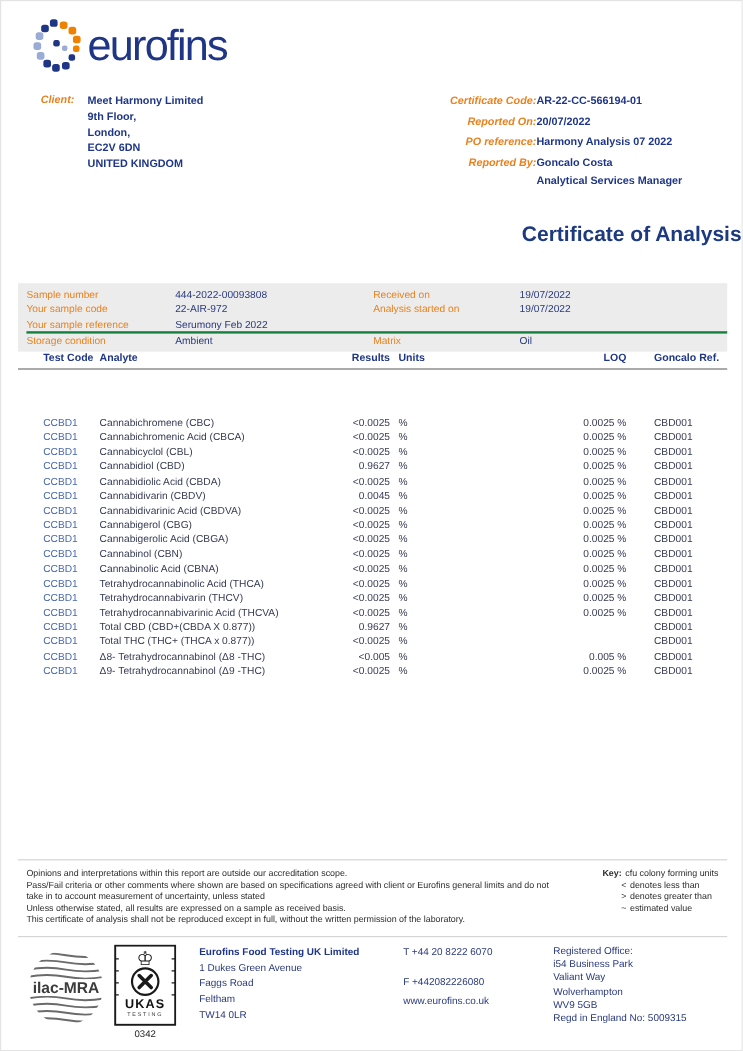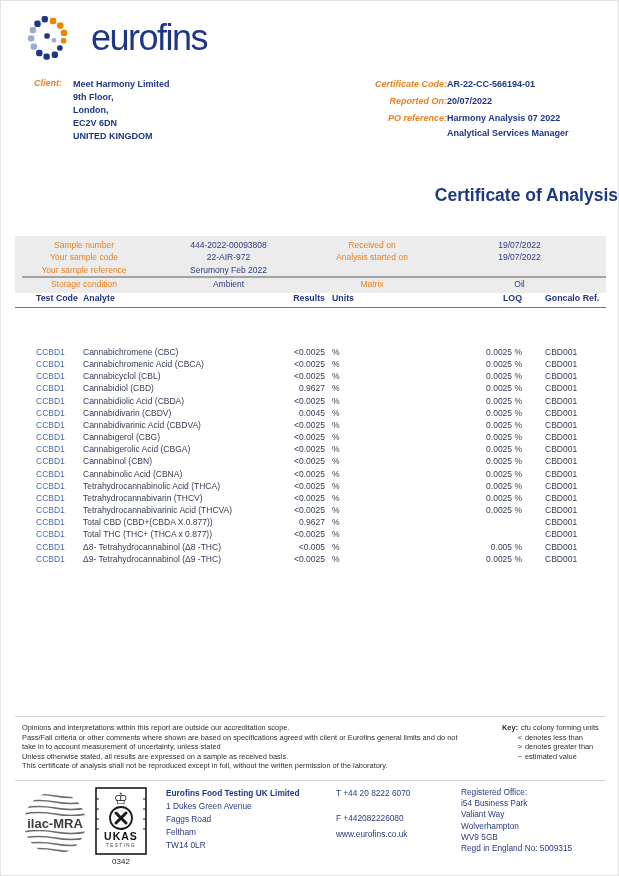--- a/index.html
+++ b/index.html
@@ -2,42 +2,42 @@
 <html><head>
 <meta charset="utf-8">
 <style>
   html,body{margin:0;padding:0;}
   body{width:619px;height:876px;background:#fff;font-family:"Liberation Sans",sans-serif;position:relative;overflow:hidden;}
   .page{position:absolute;inset:0;border:1px solid #e3e3e3;box-sizing:border-box;background:#fff;}
 
   
   .logo{position:absolute;left:26px;top:12px;display:flex;align-items:center;}
   .logo-mark{width:42px;height:48px;}
-  .logo-word{font-size:36px;color:#1f3687;letter-spacing:-1.5px;margin-left:22px;margin-top:2px;}
+  .logo-word{font-size:36px;color:#1f3687;letter-spacing:-1.5px;margin-left:4px;margin-top:2px;}
 
   
   .client{position:absolute;left:33px;top:77px;display:flex;font-size:9px;font-weight:bold;}
   .client-label{color:#e8821f;font-style:italic;width:39px;}
   .client-line{color:#1f3687;line-height:13px;}
 
   
   .meta{position:absolute;left:358px;top:77px;width:255px;font-size:9px;font-weight:bold;}
   .meta-row{display:flex;line-height:12px;margin-bottom:5px;text-align:right;}
   .meta-row-gap{margin-top:5px;}
   .meta-label{color:#e8821f;font-style:italic;width:88px;flex:none;}
   .meta-value{color:#1f3687;}
   .meta-title2{margin-left:88px;color:#1f3687;line-height:12px;margin-top:-2px;}
 
   
   .title{position:absolute;left:0;top:184px;width:100%;text-align:right;font-size:17.5px;font-weight:bold;color:#1d3a80;}
 
   
   .sample-box{position:absolute;left:14px;top:235px;width:591px;background:#ececec;padding:3px 0 3px 7px;box-sizing:border-box;font-size:8.5px;}
-  .sample-row{display:grid;grid-template-columns:124px 165px 122px auto;line-height:12.3px;text-align:center;}
-  .sample-row-sep{border-top:2px solid #a3a3a3;}
+  .sample-row{display:grid;grid-template-columns:124px 165px 122px auto;line-height:12.3px;}
+  .sample-row-sep{border-top:2px solid #15803d;}
   .s-lab{color:#e8821f;}
   .s-val{color:#2a3a7e;}
 
   
   .t-grid{display:grid;grid-template-columns:47px 172px 70px 30px 167px 89px;padding-left:21px;}
   .t-head{position:absolute;left:14px;top:292px;width:591px;font-size:8.8px;font-weight:bold;color:#1f3687;border-bottom:1px solid #737373;padding-bottom:4px;box-sizing:border-box;}
   .t-head .h-results,.t-head .h-loq{text-align:right;}
   .t-head .h-units{padding-left:7px;}
   .t-head .h-method{padding-left:23px;}
   .t-rows{position:absolute;left:14px;top:309px;width:591px;font-size:8.5px;margin-top:36px;}
@@ -118,20 +118,24 @@
           <span class="meta-value">AR-22-CC-566194-01</span>
         </div>
         <div class="meta-row">
           <span class="meta-label">Reported On:</span>
           <span class="meta-value">20/07/2022</span>
         </div>
         <div class="meta-row">
           <span class="meta-label">PO reference:</span>
           <span class="meta-value">Harmony Analysis 07 2022</span>
         </div>
+        <div class="meta-row meta-row-gap">
+          <span class="meta-label">Reported By:</span>
+          <span class="meta-value">Goncalo Costa</span>
+        </div>
       </div>
     <div class="meta-title2">Analytical Services Manager</div>
   </div>
 
   <div class="title">Certificate of Analysis</div>
 
   <div class="sample-box">
     <div id="sample-rows">
         <div class="sample-row">
           <span class="s-lab">Sample number</span>

